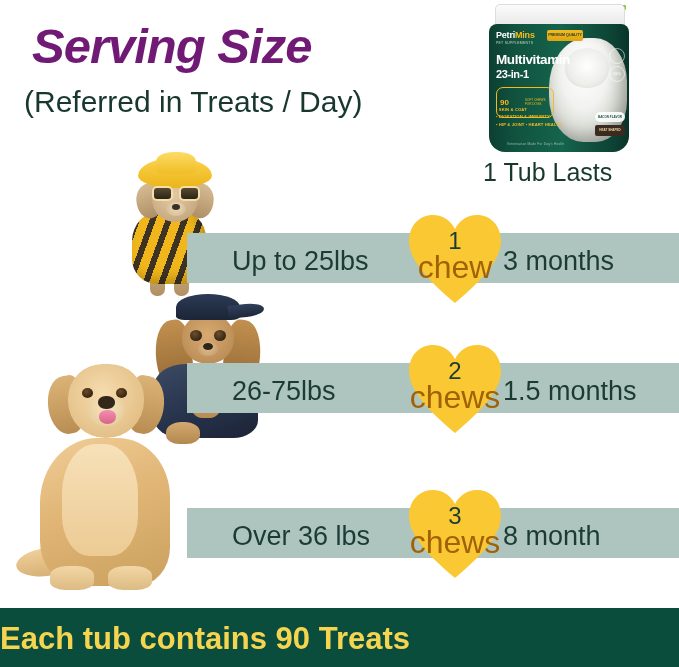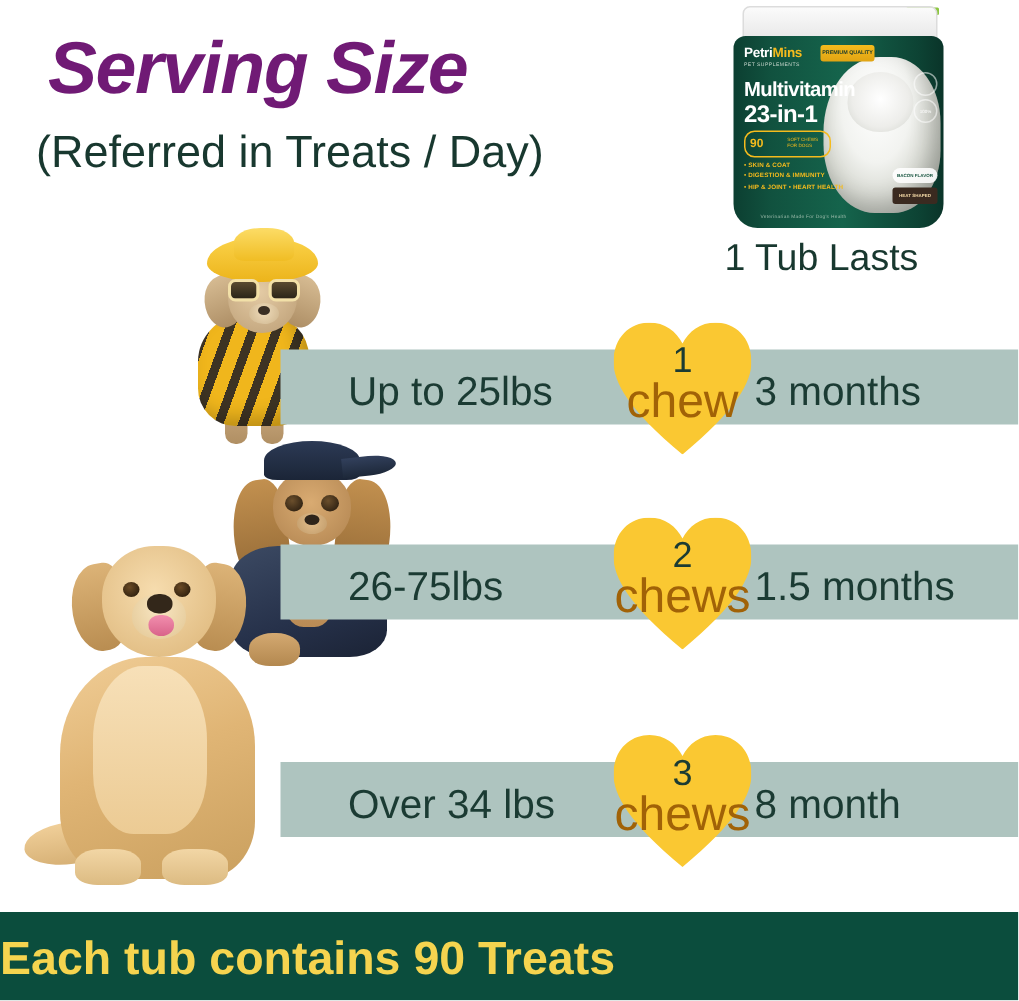--- a/index.html
+++ b/index.html
@@ -59,24 +59,24 @@
   }
   .tub-badge-top{
     position:absolute;left:58px;top:6px;width:36px;height:11px;
     background:linear-gradient(#f5bb1d,#e0a413);border-radius:2px;
     font-size:3.6px;color:#1d3c2e;text-align:center;line-height:11px;font-weight:bold;
   }
   .tub-title{
     position:absolute;left:7px;top:28px;font-size:13.5px;font-weight:bold;color:#fff;letter-spacing:-.4px;
   }
   .tub-title2{
-    position:absolute;left:7px;top:44px;font-size:16px;font-weight:bold;color:#fff;letter-spacing:-.4px;
+    position:absolute;left:7px;top:44px;font-size:11px;font-weight:bold;color:#fff;letter-spacing:-.4px;
   }
   .tub-count{
-    position:absolute;left:7px;top:63px;width:58px;height:18px;
+    position:absolute;left:7px;top:63px;width:58px;height:31px;
     border:1px solid #f5bb1d;border-radius:7px;
     display:flex;align-items:center;gap:16px;padding:0 3px;box-sizing:border-box;
   }
   .tub-count .num{font-size:8px;font-weight:bold;color:#f5bb1d;line-height:1;}
   .tub-count .lbl{font-size:3.1px;color:#f5bb1d;line-height:1.15;}
   .tub-bullets{
     position:absolute;left:7px;top:82px;font-size:4.2px;color:#f5bb1d;
     font-weight:bold;line-height:1.75;letter-spacing:.1px;
   }
   .tub-foot{
@@ -420,21 +420,21 @@
   <div class="band r2"></div>
   <div class="cell weight w2">26-75lbs</div>
   <div class="cell duration d2">1.5 months</div>
   <div class="heart h2">
     <div class="shape"></div>
     <div class="qty">2</div>
     <div class="unit">chews</div>
   </div>
 
   <div class="band r3"></div>
-  <div class="cell weight w3">Over 34 lbs</div>
+  <div class="cell weight w3">Over 36 lbs</div>
   <div class="cell duration d3">8 month</div>
   <div class="heart h3">
     <div class="shape"></div>
     <div class="qty">3</div>
     <div class="unit">chews</div>
   </div>
 
   <div class="footer">
     <div class="footer-text">Each tub contains 90 Treats</div>
   </div>

